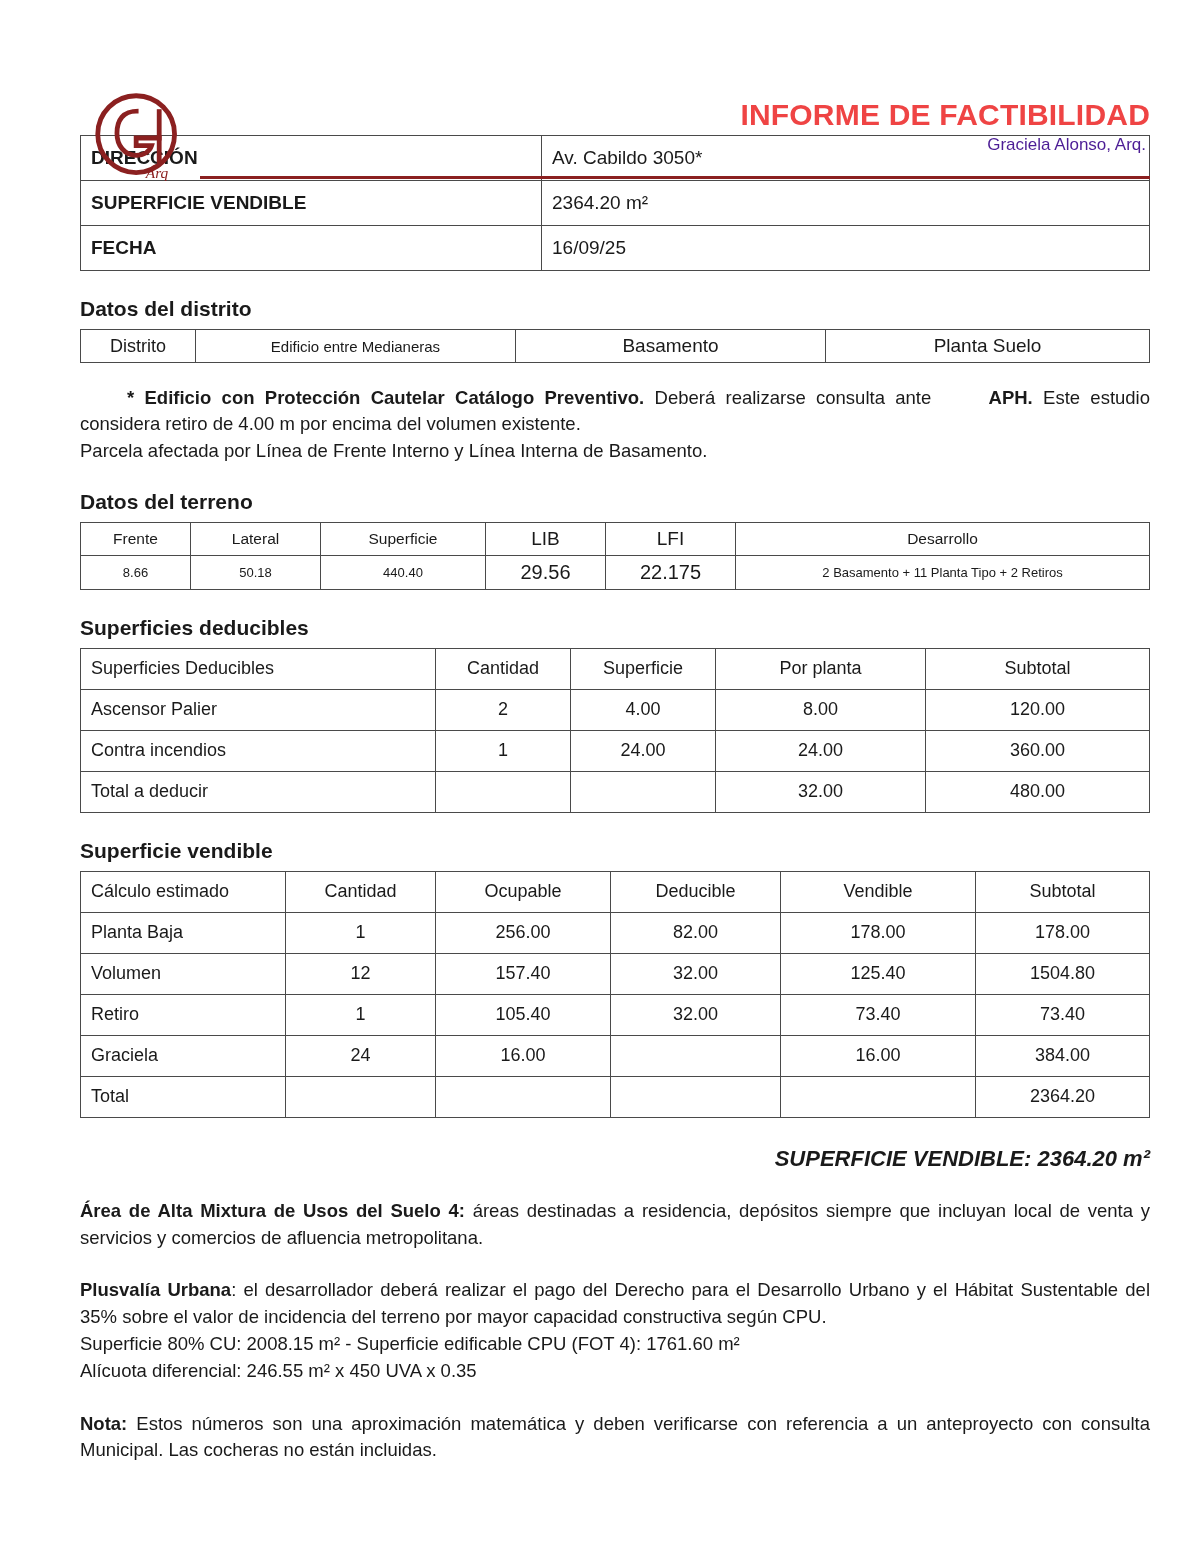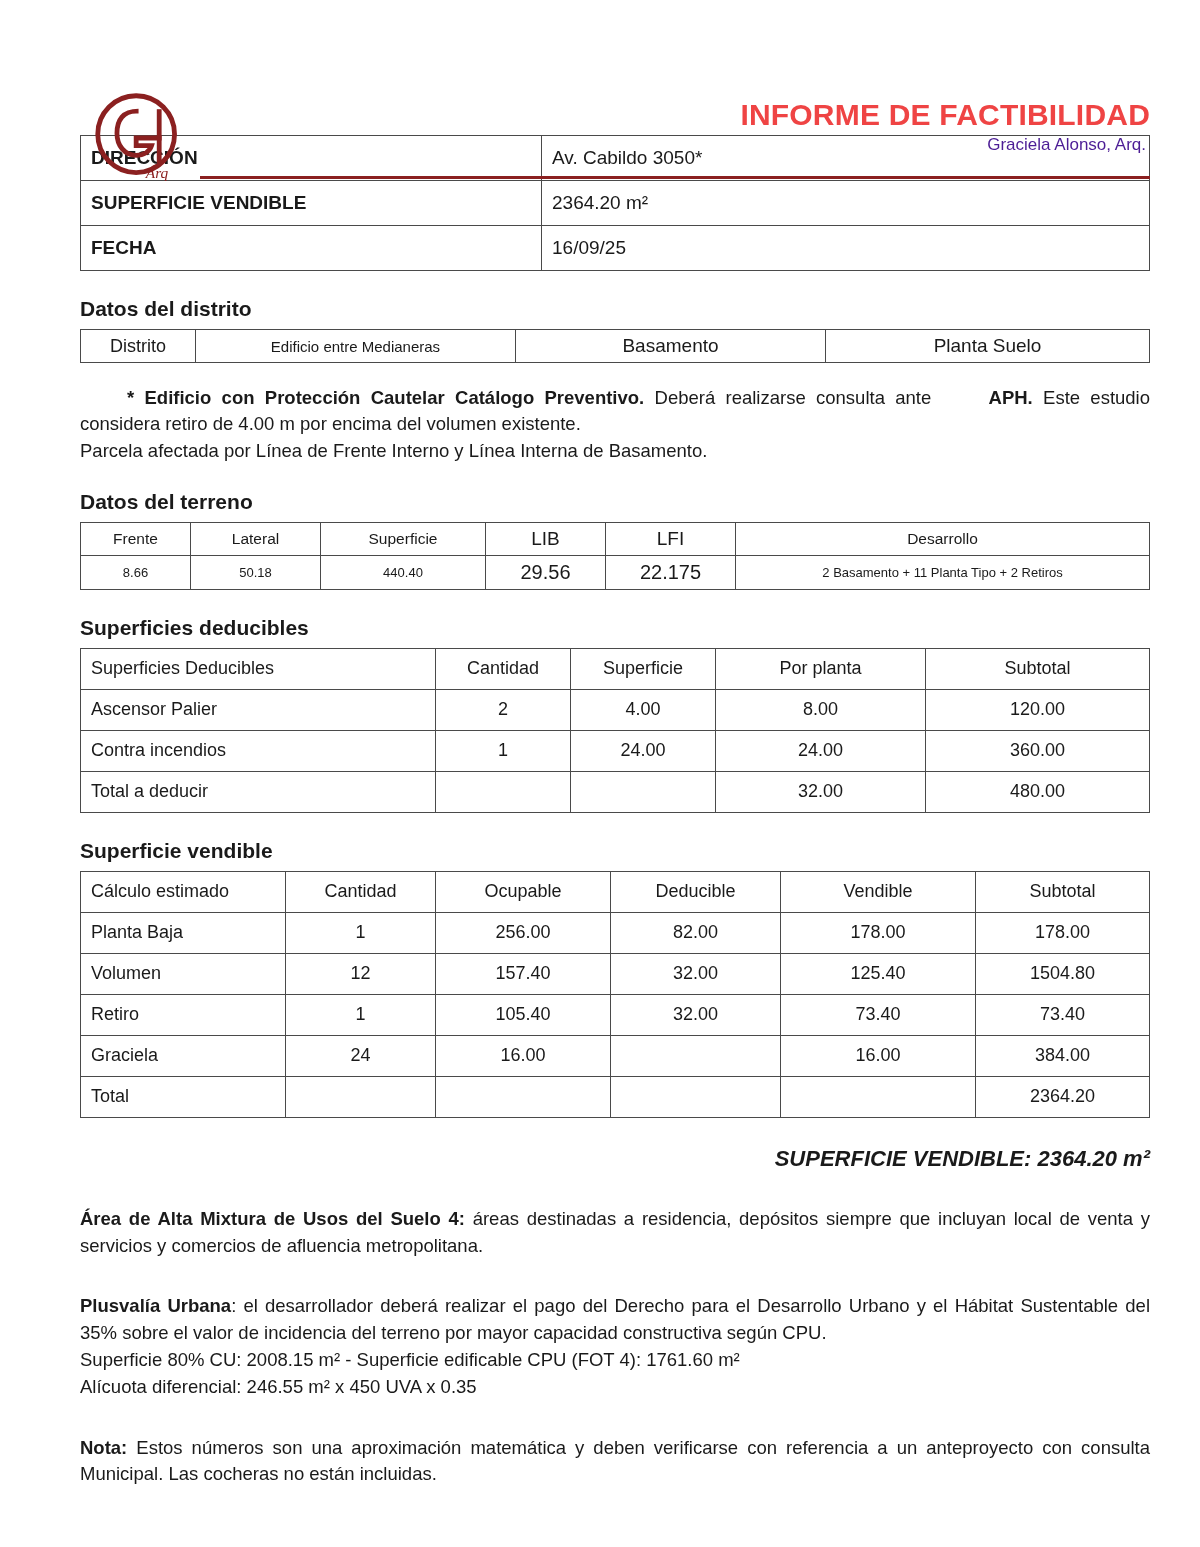--- a/index.html
+++ b/index.html
@@ -138,21 +138,21 @@
 
   .total-line {
     text-align: right;
     font-size: 22px;
     font-weight: bold;
     font-style: italic;
     margin: 28px 0 0 0;
   }
 
   .foot-block {
-    margin-top: 34px;
+    margin-top: 26px;
     font-size: 18.5px;
     line-height: 1.45;
     text-align: justify;
   }
   .foot-block b { font-weight: bold; }
 </style>
 </head>
 <body>
 
 <div class="page">

